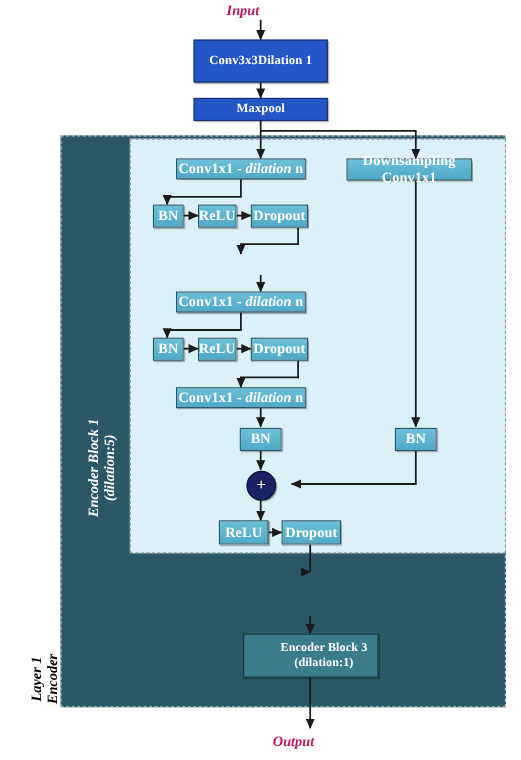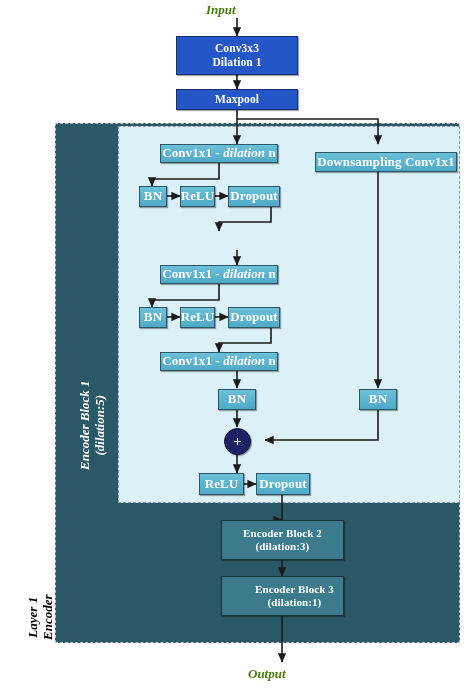--- a/index.html
+++ b/index.html
@@ -71,21 +71,21 @@
     position:absolute;width:25px;height:25px;border-radius:50%;
     background:#1d2264;border:1px solid #0d0f38;
     display:flex;align-items:center;justify-content:center;
     color:#ffffff;font-size:15px;font-weight:bold;line-height:1;
     box-shadow:1px 1px 1px rgba(0,0,0,.4);
   }
 
   
   .freetext{
     position:absolute;font-style:italic;font-weight:bold;
-    font-size:13px;color:#4d7c0f;white-space:nowrap;
+    font-size:13px;color:#be185d;white-space:nowrap;
   }
 
   
   #wires{position:absolute;left:0;top:0;width:474px;height:691px;pointer-events:none;}
 </style>
 </head>
 <body>
 
 <div id="stage">
 
@@ -154,34 +154,34 @@
     <span>Encoder</span>
   </div>
   <div class="vlabel" id="block1-label">
     <span>Encoder Block 1</span><br>
     <span>(dilation:5)</span>
   </div>
 
   <div class="freetext" style="left:206px;top:2px;">Input</div>
   <div class="freetext" style="left:248px;top:666px;">Output</div>
 
-  <div class="node blue" style="left:176px;top:36px;width:122px;height:39px;flex-direction:column;">
+  <div class="node blue" style="left:176px;top:36px;width:122px;height:39px;">
     <span>Conv3x3</span>
     <span>Dilation 1</span>
   </div>
 
   <div class="node blue" style="left:176px;top:89px;width:122px;height:21px;">
     <span>Maxpool</span>
   </div>
 
   <div class="node teal" style="left:160px;top:144px;width:118px;height:19px;">
     <span><span>Conv1x1 - </span><em>dilation</em><span> n</span></span>
   </div>
 
-  <div class="node teal" style="left:315px;top:152px;width:142px;height:20px;">
+  <div class="node teal" style="left:315px;top:144px;width:114px;height:20px;">
     <span>Downsampling Conv1x1</span>
   </div>
 
   <div class="node teal" style="left:139px;top:186px;width:28px;height:21px;">
     <span>BN</span>
   </div>
   <div class="node teal" style="left:180px;top:186px;width:35px;height:21px;">
     <span>ReLU</span>
   </div>
   <div class="node teal" style="left:228px;top:186px;width:52px;height:21px;">
@@ -218,23 +218,19 @@
     <span>+</span>
   </div>
 
   <div class="node teal" style="left:199px;top:473px;width:45px;height:22px;">
     <span>ReLU</span>
   </div>
   <div class="node teal" style="left:256px;top:473px;width:54px;height:22px;">
     <span>Dropout</span>
   </div>
 
-  <div class="node dark-teal" style="left:221px;top:520px;width:123px;height:40px;flex-direction:column;">
-    <span>Encoder Block 2</span>
-    <span>(dilation:3)</span>
-  </div>
 
   <div class="node dark-teal" style="left:221px;top:576px;width:123px;height:40px;flex-direction:column;padding-left:24px;">
     <span>Encoder Block 3</span>
     <span>(dilation:1)</span>
   </div>
 
 </div>
 
 </body></html>

